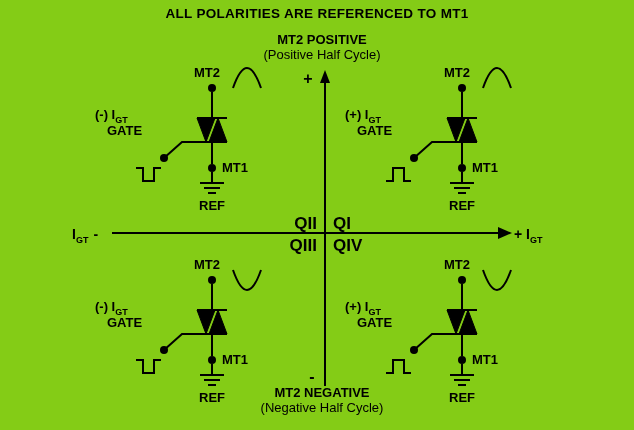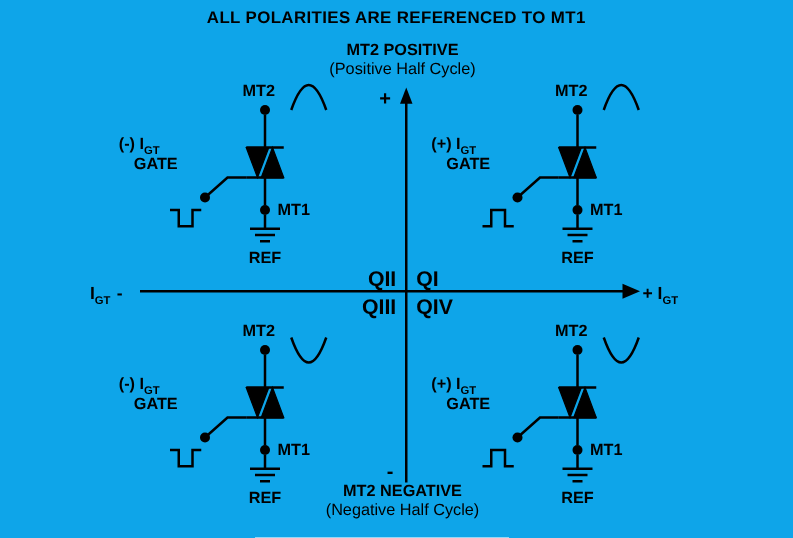--- a/index.html
+++ b/index.html
@@ -1,16 +1,16 @@
 <!DOCTYPE html>
 <html><head>
 <meta charset="utf-8">
 <style>
   html,body{margin:0;padding:0;background:#ffffff;}
-  .stage{position:relative;width:634px;height:430px;background:#0ea5e9;overflow:hidden;
+  .stage{position:relative;width:634px;height:430px;background:#84cc16;overflow:hidden;
          font-family:"Liberation Sans",sans-serif;}
   svg{display:block;}
   svg text{fill:#000;font-family:"Liberation Sans",sans-serif;}
   .b{font-size:13px;font-weight:bold;}
   .r{font-size:13px;font-weight:normal;}
   .sub{font-size:9px;font-weight:bold;}
   .quad{font-size:17px;font-weight:bold;}
   .sign{font-size:16px;font-weight:bold;}
   .ax{font-size:14px;font-weight:bold;}
   .title{font-size:13.5px;font-weight:bold;letter-spacing:0.3px;}

